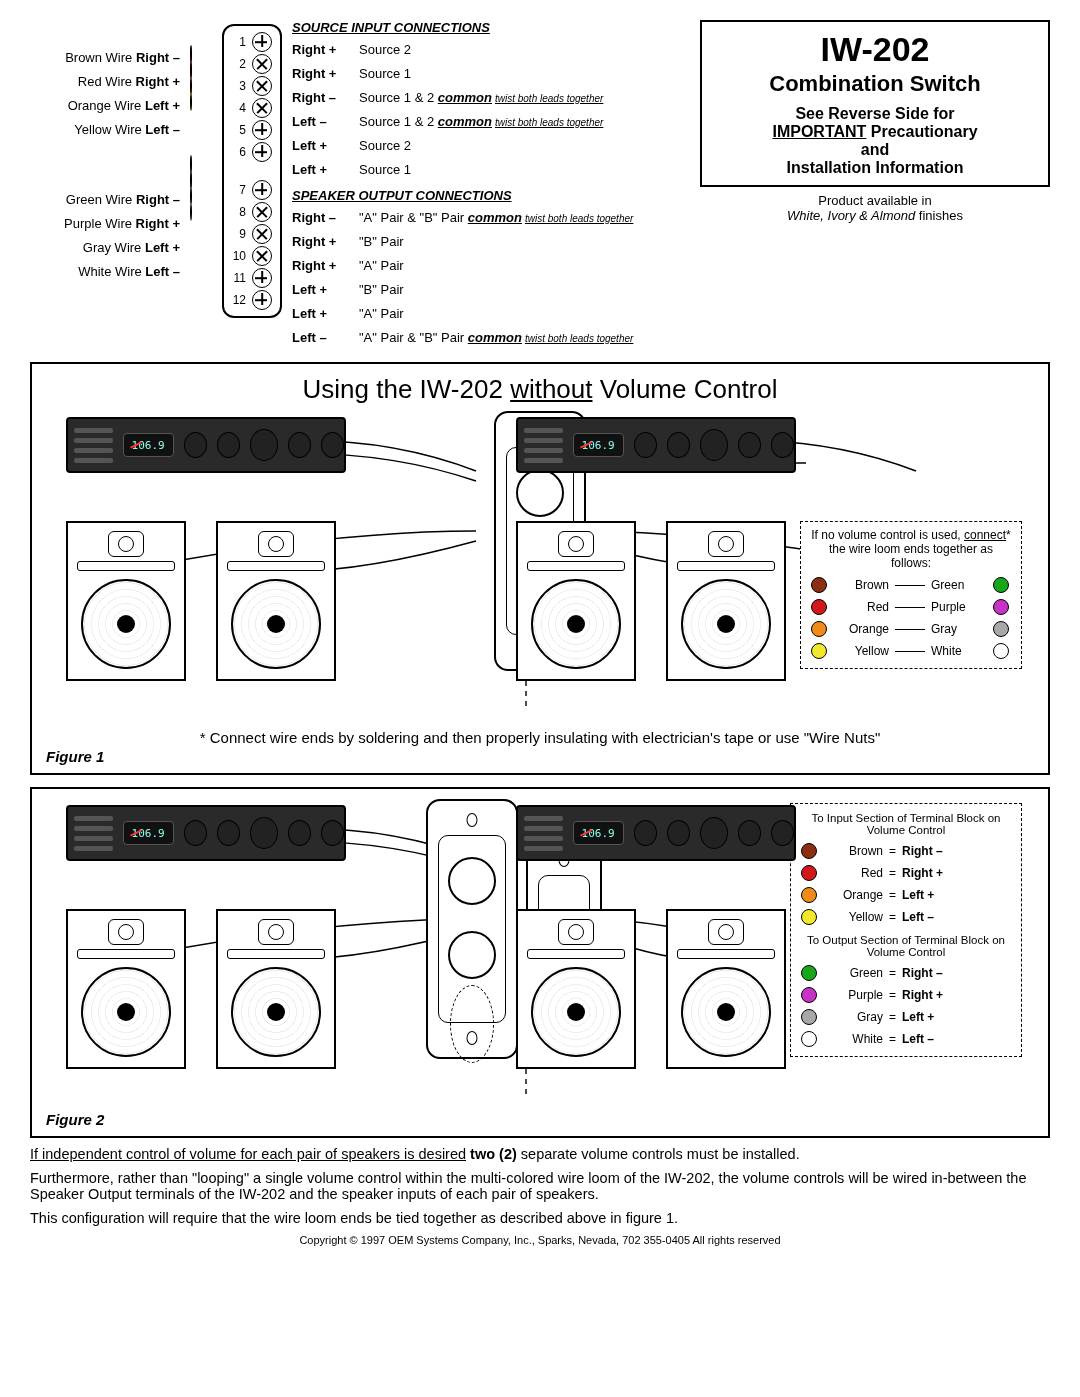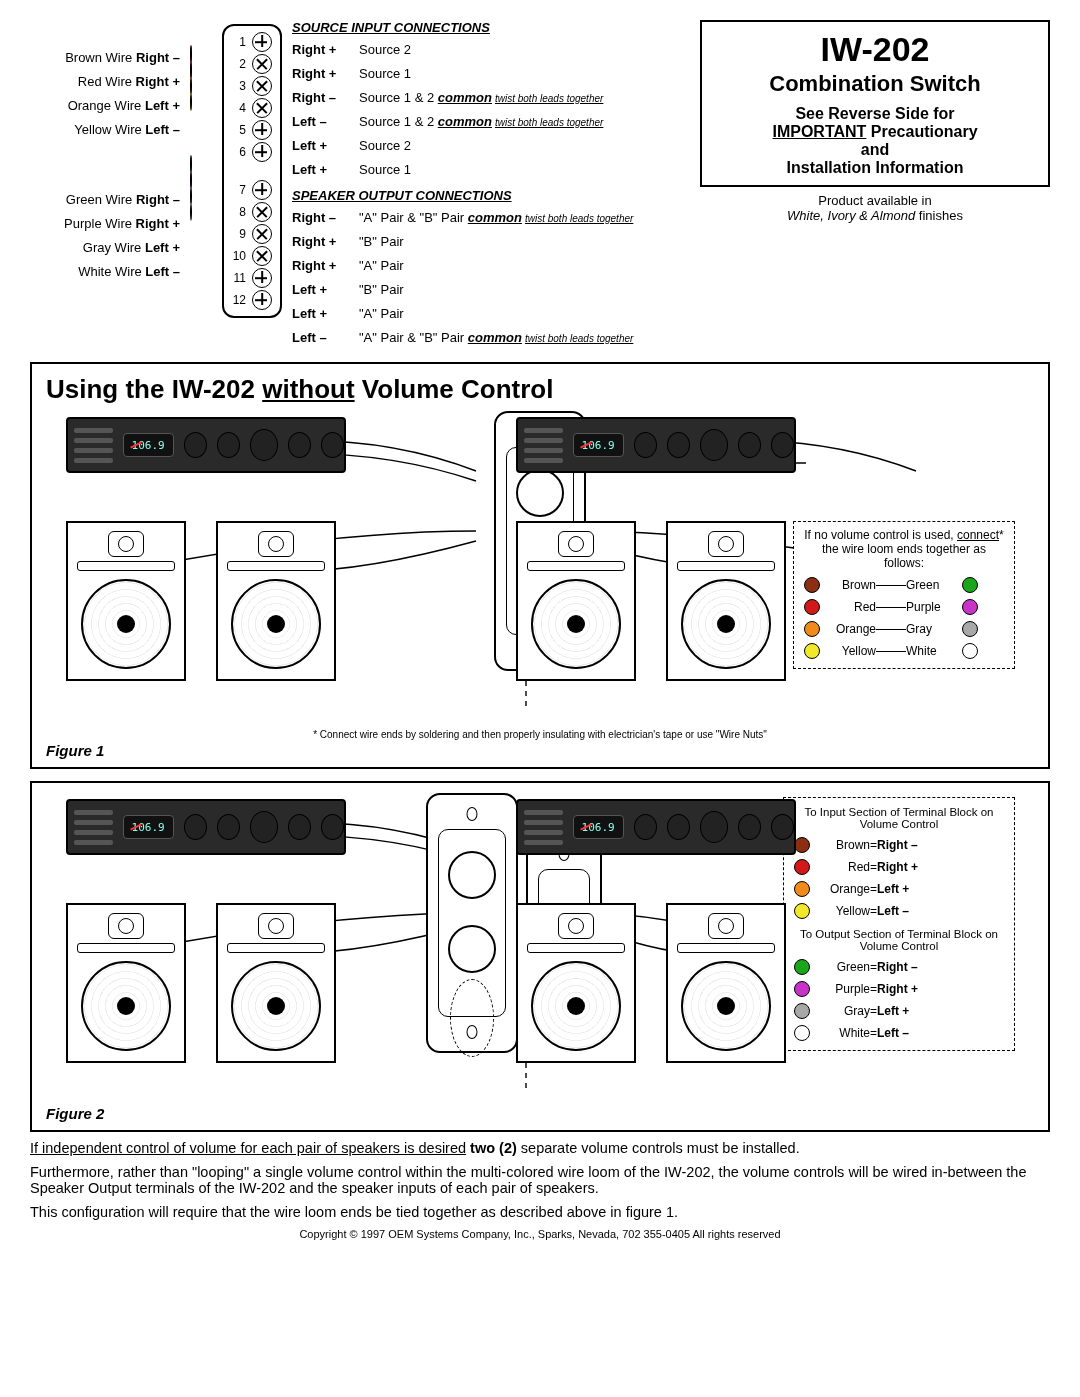--- a/index.html
+++ b/index.html
@@ -22,21 +22,21 @@
   .twist { font-style:italic; font-size:10px; text-decoration:underline; margin-left:3px;}
   .common { font-weight:bold; font-style:italic; text-decoration:underline;}
   .info-box { border:2.5px solid #000; padding:8px 18px; text-align:center; width:310px;}
   .info-box .title { font-size:34px; font-weight:bold;}
   .info-box .sub   { font-size:22px; font-weight:bold; margin-top:2px;}
   .info-box .body  { font-size:16px; margin-top:4px;}
   .info-box .rev   { font-size:16px; font-weight:bold; margin-top:8px;}
   .avail { text-align:center; font-size:13px; margin-top:6px;}
   .avail .fin { font-style:italic;}
   .panel { border:2.5px solid #000; padding:10px 14px 8px; margin-top:12px; position:relative;}
-  .panel h2 { margin:0 0 6px; font-size:26px; font-weight:bold;}
+  .panel h2 { text-align:center; margin:0 0 6px; font-size:26px; font-weight:normal;}
   .panel h2 .u { text-decoration:underline;}
   .panel .subh { text-align:center; font-size:12px; font-weight:bold; margin-bottom:6px;}
   .arena { position:relative; height:310px; }
   .amp { position:absolute; background:#2a2a2a; border:2px solid #000; border-radius:4px; width:280px; height:56px; box-sizing:border-box; display:flex; align-items:center; overflow:hidden;}
   .amp .bars { width:56px; height:100%; display:flex; flex-direction:column; justify-content:space-around; padding:6px 6px; box-sizing:border-box;}
   .amp .bars span{ height:5px; background:#555; border-radius:2px;}
   .amp .disp { width:56px; height:22px; border:1px solid #555; border-radius:4px; margin-left:4px; display:flex; align-items:center; justify-content:center; color:#8fe; font-size:11px; font-family:monospace; background:#111; position:relative;}
   .amp .disp::before{content:""; position:absolute; left:6px; width:12px; height:2px; background:#f33; transform:rotate(-25deg);}
   .amp .knob { width:24px; height:24px; border-radius:50%; background:#222; border:1px solid #000; margin-left:10px;}
   .amp .knob.big { width:30px; height:30px;}
@@ -46,29 +46,29 @@
   .speaker .bar  { width:96px; height:8px; border:1.5px solid #000; border-radius:3px; margin-top:4px;}
   .speaker .woof { width:86px; height:86px; border:2.5px solid #000; border-radius:50%; margin-top:8px; position:relative; background:repeating-radial-gradient(circle,#fff 0 6px,#eee 6px 7px);}
   .speaker .woof::after{content:""; position:absolute; left:50%; top:50%; width:18px; height:18px; background:#000; border-radius:50%; transform:translate(-50%,-50%);}
   .wallplate { position:absolute; left:50%; transform:translateX(-50%); top:0; width:92px; height:260px; border:2px solid #000; border-radius:14px; background:#fff; box-sizing:border-box;}
   .wallplate .inner { position:absolute; left:10px; right:10px; top:34px; bottom:34px; border:1.5px solid #000; border-radius:10px;}
   .wallplate .knob { position:absolute; left:50%; transform:translateX(-50%); width:44px; height:44px; border:2px solid #000; border-radius:50%; background:#fff;}
   .wallplate .knob.k1{ top:56px;} .wallplate .knob.k2{ top:130px;}
   .wallplate .shole { position:absolute; left:50%; transform:translateX(-50%); width:9px; height:12px; border:1.4px solid #000; border-radius:50%;}
   .wallplate .shole.t{ top:12px;} .wallplate .shole.b{ bottom:12px;}
   .loom { position:absolute; left:50%; transform:translateX(-50%); bottom:-6px; width:42px; height:76px; border:1.6px dashed #000; border-radius:50%/50%;}
-  .legend { position:absolute; right:19px; border:1.8px dashed #000; padding:6px 10px; background:#fff; font-size:12px;}
-  .legend .lgrow { display:flex; align-items:center; height:22px; }
+  .legend { position:absolute; right:12px; border:1.8px dashed #000; padding:6px 10px; background:#fff; font-size:12px;}
+  .legend .lgrow { display:flex; align-items:center; gap:6px; height:22px; }
   .legend .txt { width:74px; text-align:left;}
   .legend.l1 { top:110px; width:200px; text-align:center;}
   .legend.l1 .hdr { font-size:12px; margin-bottom:4px;}
   .legend .dash { width:30px; border-top:1.4px solid #000;}
   .legend.l2 { top:4px; width:210px;}
   .legend.l2 .sec { font-size:11.5px; text-align:center; margin:2px 0 4px;}
-  .footnote { font-size:10px; margin-top:8px; text-align:center;}
+  .footnote { font-size:15px; margin-top:8px; text-align:center;}
   .figlabel { font-weight:bold; font-style:italic; font-size:15px; margin-top:2px;}
   .paras p { font-size:14.5px; margin:8px 0; }
   .paras .u { text-decoration:underline;}
   .copyright { text-align:center; font-size:11px; margin-top:8px;}
   svg.wires { position:absolute; left:0; top:0; pointer-events:none;}
 </style>
 </head>
 <body>
 
 <div class="top">

